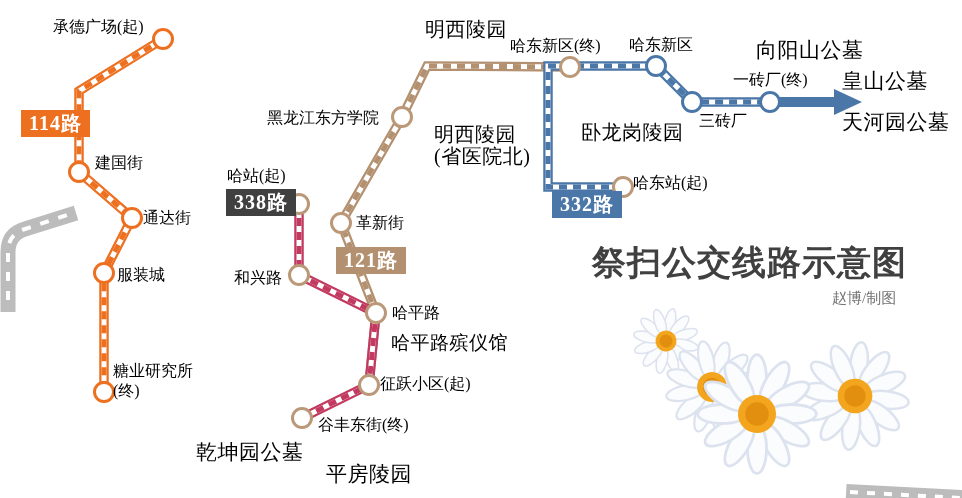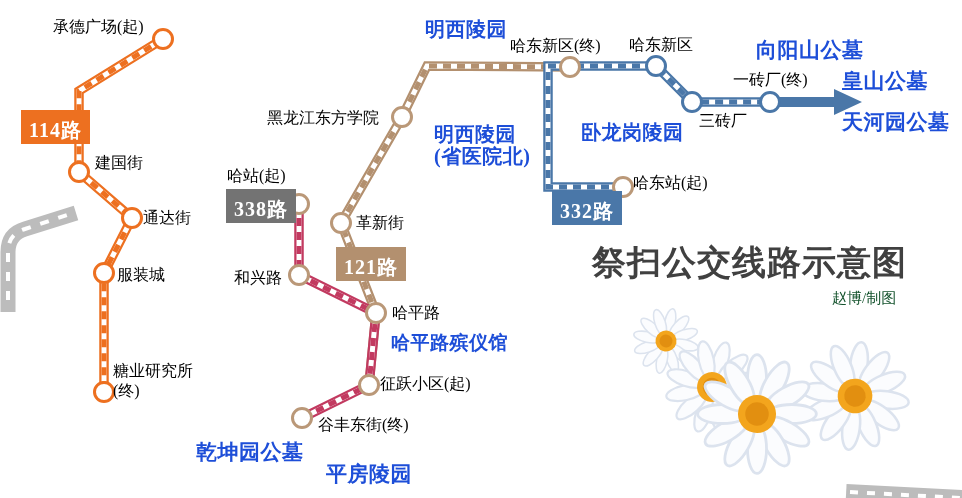--- a/index.html
+++ b/index.html
@@ -1,30 +1,30 @@
 <!DOCTYPE html>
 <html><head>
 <meta charset="utf-8">
 <style>
   html,body{margin:0;padding:0;background:#fff;}
   .stage{position:relative;width:962px;height:498px;background:#fff;overflow:hidden;
          font-family:"Liberation Serif",serif;}
   .stage svg{position:absolute;left:0;top:0;}
   .lbl{position:absolute;font:16px/1.25 "Liberation Serif",serif;color:#000;
        white-space:pre-line;z-index:3;}
-  .cem{position:absolute;font-family:"Liberation Serif",serif;font-weight:700;
-       font-size:20px;line-height:1.08;color:#1d4ed8;white-space:pre-line;
+  .cem{position:absolute;font-family:"Liberation Serif",serif;font-weight:400;
+       font-size:20px;line-height:1.08;color:#000000;white-space:pre-line;
        letter-spacing:0.5px;z-index:3;}
   .badge{position:absolute;color:#fff;font-family:"Liberation Serif",serif;
-         font-weight:700;font-size:20px;line-height:1;padding:10px 8px 4px;
+         font-weight:700;font-size:20px;line-height:1;padding:3px 8px 4px;
          letter-spacing:1px;z-index:2;}
   .map-title{position:absolute;left:592px;top:240px;font-family:"Liberation Sans",sans-serif;
          font-weight:800;font-size:34px;letter-spacing:1px;color:#404040;z-index:3;}
   .map-credit{position:absolute;left:832px;top:289px;font:15px "Liberation Serif",serif;
-         color:#14532d;z-index:3;}
+         color:#737373;z-index:3;}
 </style>
 </head>
 <body>
 
 <div class="stage">
 
   <svg width="962" height="498" viewBox="0 0 962 498" xmlns="http://www.w3.org/2000/svg">
     <defs>
       <g id="daisy">
         <g id="p0">
@@ -102,21 +102,21 @@
 
     <g>
       <use href="#daisy" transform="translate(666,341) scale(31) rotate(12)"></use>
       <use href="#daisy" transform="translate(712,387) scale(44) rotate(18)"></use>
       <use href="#daisy" transform="translate(855,396) scale(51) rotate(7)"></use>
       <use href="#daisy" transform="translate(757,414) scale(56)"></use>
     </g>
   </svg>
 
   <div class="badge" style="left:21px;top:110px;background:#ED7020">114路</div>
-  <div class="badge" style="left:226px;top:189px;background:#737373">338路</div>
+  <div class="badge" style="left:226px;top:189px;background:#404040">338路</div>
   <div class="badge" style="left:336px;top:247px;background:#B3906F">121路</div>
   <div class="badge" style="left:552px;top:191px;background:#4A77A8">332路</div>
 
   <div class="lbl" style="left:53px;top:17px">承德广场(起)</div>
   <div class="lbl" style="left:95px;top:153px">建国街</div>
   <div class="lbl" style="left:143px;top:208px">通达街</div>
   <div class="lbl" style="left:117px;top:265px">服装城</div>
   <div class="lbl" style="left:113px;top:361px">糖业研究所
 (终)</div>
   <div class="lbl" style="left:227px;top:166px">哈站(起)</div>

